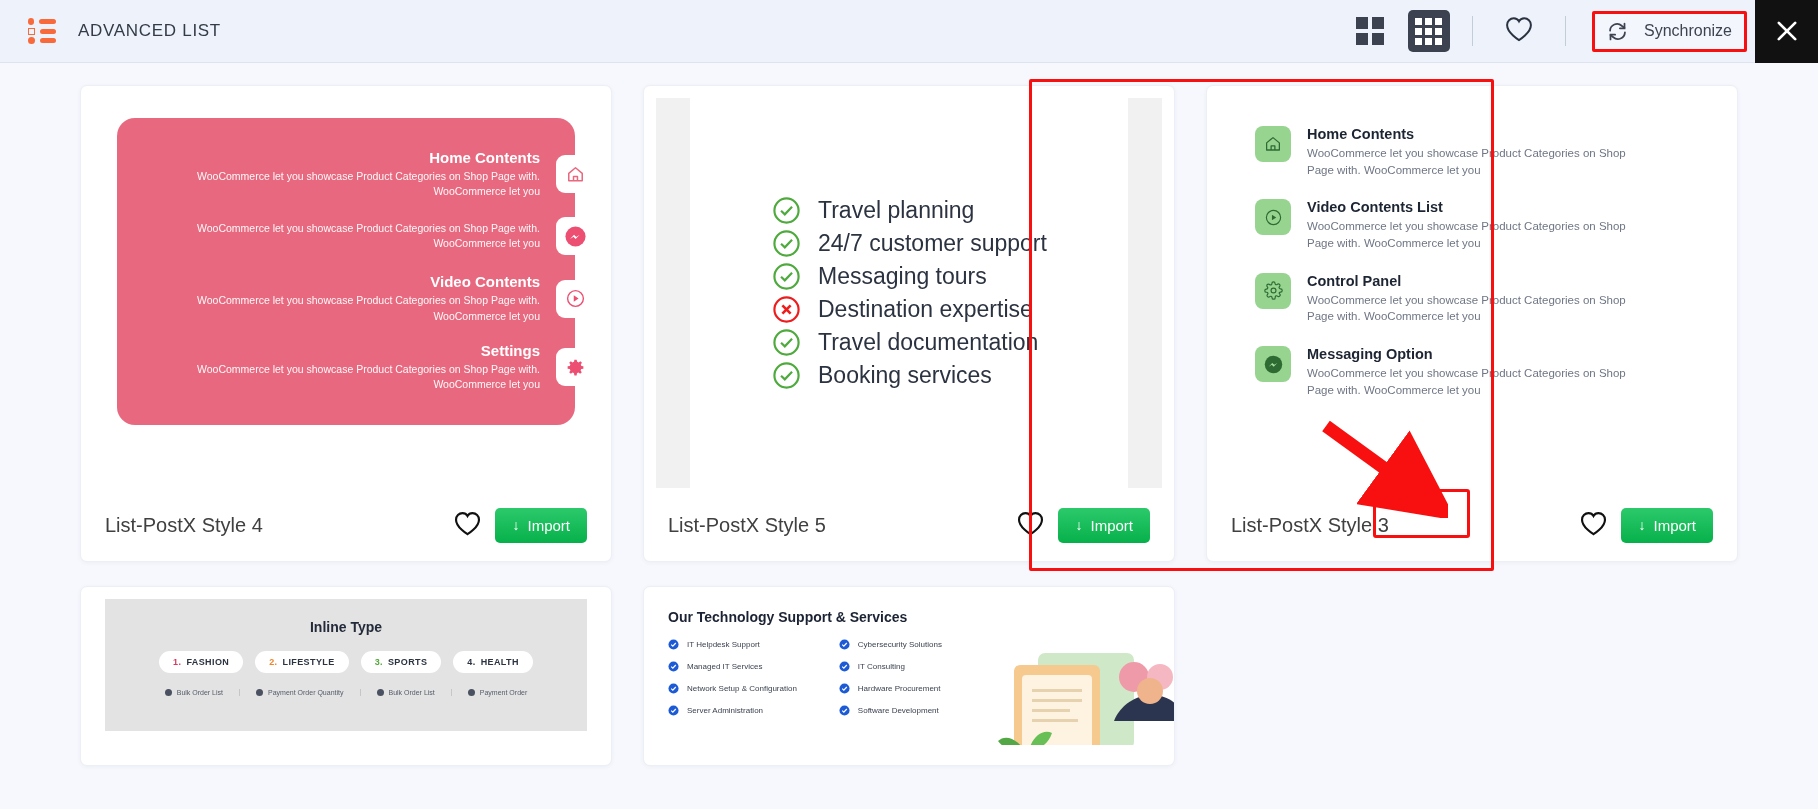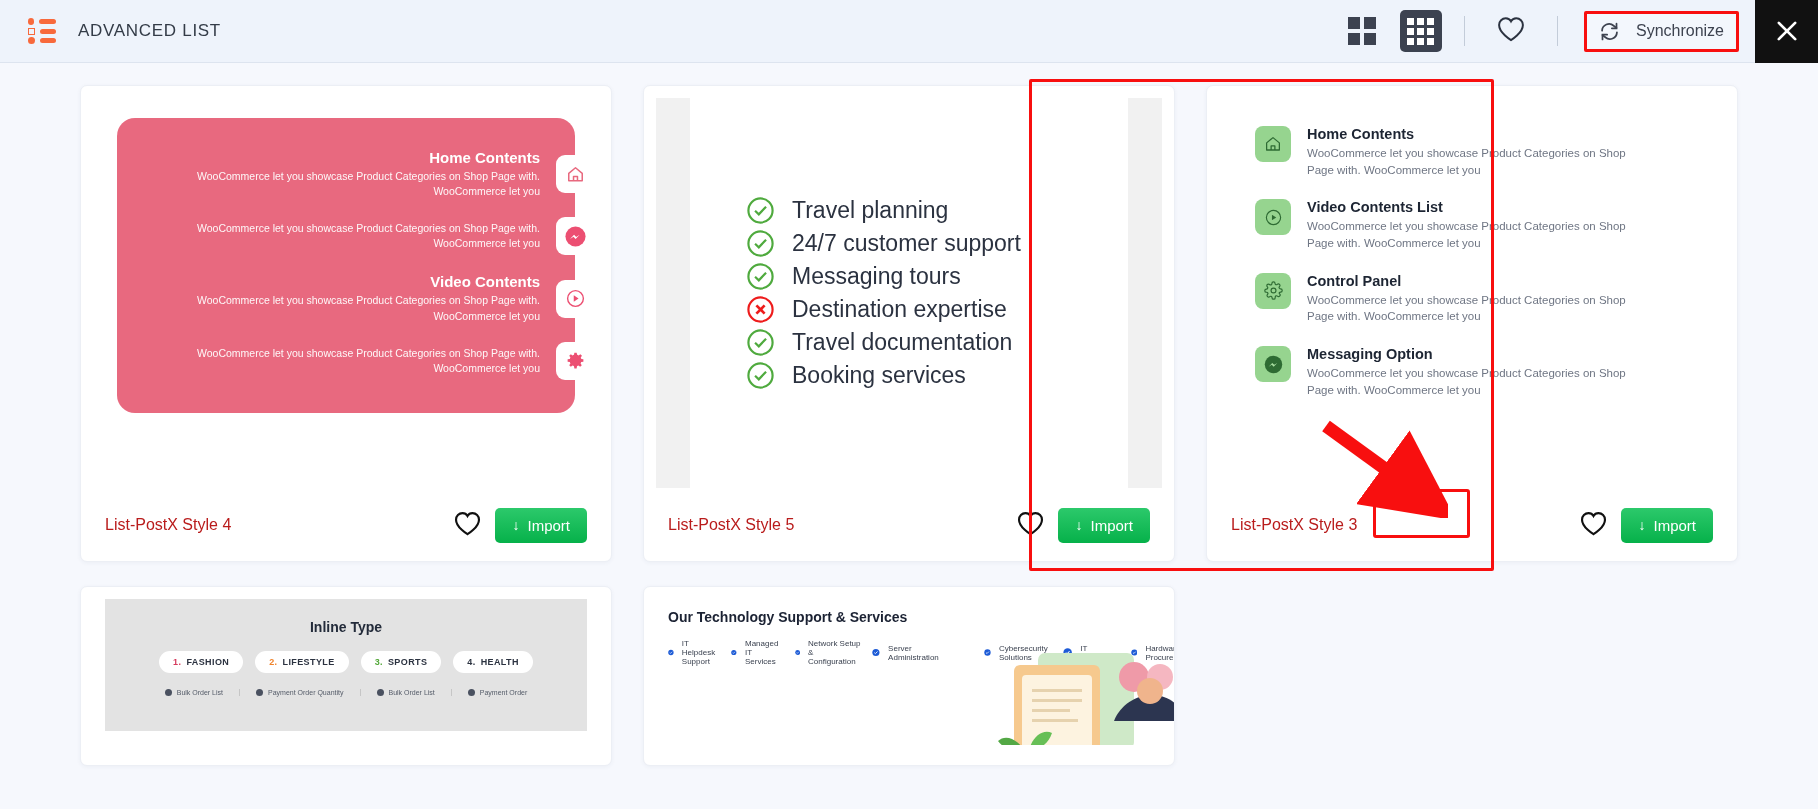--- a/index.html
+++ b/index.html
@@ -44,21 +44,21 @@
   .grid9-wrap {
     width: 42px; height: 42px; background: #3c4250; border-radius: 5px;
     display: flex; align-items: center; justify-content: center; margin-left: 18px;
   }
   .grid9 { display: grid; grid-template-columns: repeat(3, 7px); grid-template-rows: repeat(3, 7px); gap: 3px; }
   .grid9 i { background: #ffffff; display:block; }
 
   .hdr-divider { width: 1px; height: 30px; background: #c3ccd9; margin: 0 22px; }
   .heart-hdr { cursor: pointer; padding: 0 10px; }
   .sync-wrap {
-    margin-left: 4px; margin-right: 16px;
+    margin-left: 4px; margin-right: 8px;
     border: 3px solid #f80f0f; border-radius: 2px;
     padding: 7px 12px;
     display: flex; align-items: center; gap: 16px;
     background: #f3f7fd;
     cursor: pointer;
   }
   .sync-label { font-size: 16px; color: #3d4350; }
   .close-btn {
     width: 63px; height: 63px; background: #111111;
     display: flex; align-items: center; justify-content: center; cursor: pointer;
@@ -82,21 +82,21 @@
     display: flex; flex-direction: column;
     height: 477px;
   }
   .card.bottom { height: 180px; }
   .preview { flex: 1; overflow: hidden; position: relative; }
 
   .card-footer {
     height: 72px; display: flex; align-items: center;
     padding: 0 24px; gap: 14px;
   }
-  .card-name { font-size: 16px; color: #b91c1c; }
+  .card-name { font-size: 20px; color: #404040; }
   .heart-card { margin-left: auto; cursor: pointer; }
   .import-btn {
     background: linear-gradient(180deg, #2cc96b 0%, #06b14a 100%);
     color: #fff; border: none; border-radius: 5px;
     height: 35px; padding: 0 17px;
     display: flex; align-items: center; gap: 8px;
     font-size: 15px; cursor: pointer;
     font-family: "Liberation Sans", sans-serif;
   }
   .import-btn .dl { font-size: 14px; }
@@ -125,21 +125,21 @@
 
   
   .chk-wrap {
     margin: 12px 12px 0 12px; height: 390px;
     display: flex; align-items: stretch; position: relative;
     background: #ffffff;
   }
   .chk-side { width: 34px; background: #f1f1f1; }
   .chk-list {
     flex: 1; display: flex; flex-direction: column;
-    justify-content: center; gap: 4px; padding-left: 56px;
+    justify-content: center; gap: 4px; padding-left: 82px;
   }
   .chk-row { display: flex; align-items: center; gap: 17px; }
   .chk-label { font-size: 23px; color: #2b3240; }
 
   
   .gl-wrap { padding: 40px 44px 0 48px; display: flex; flex-direction: column; gap: 21px; }
   .gl-row { display: flex; gap: 16px; align-items: flex-start; }
   .gl-icon {
     width: 36px; height: 36px; min-width: 36px; border-radius: 8px;
     background: #96d48f; display: flex; align-items: center; justify-content: center;
@@ -178,21 +178,21 @@
   .pill-num3 { color: #52a838; }
   .pill-num4 { color: #2b3240; }
   .sub-row { display:flex; justify-content:center; gap: 16px; margin-top: 16px; }
   .sub-item { display:flex; align-items:center; gap:5px; font-size:7px; color:#555c69; }
   .sub-dot { width:7px;height:7px;border-radius:50%;background:#4a5160; }
   .sub-sep { width:1px; background:#c6c6c6; }
 
   .tech-prev { padding: 22px 0 0 24px; position: relative; height: 158px; overflow:hidden;}
   .tech-title { font-size: 14px; font-weight: bold; color: #1b2233; margin-bottom: 14px; }
   .tech-cols { display: flex; gap: 42px; }
-  .tech-col { display: flex; flex-direction: row; gap: 11px; }
+  .tech-col { display: flex; flex-direction: column; gap: 11px; }
   .tech-item { display: flex; align-items: center; gap: 8px; font-size: 8px; color: #3b4250; }
   .tech-illus { position: absolute; right: -10px; bottom: -14px; }
 </style>
 </head>
 <body>
 
 <div class="header">
   <div class="header-left">
     <div class="logo-icon">
       <div class="logo-row">
@@ -297,20 +297,21 @@
           <div class="pink-icon">
             <svg width="21" height="21" viewBox="0 0 24 24" fill="none" stroke="#ec4f72" stroke-width="1.6">
               <circle cx="12" cy="12" r="9"></circle>
                 <path d="M10 8.4l5.5 3.6L10 15.6z" fill="#ec4f72" stroke="none"></path>
             </svg>
           </div>
         </div>
 
         <div class="pink-row">
           <div class="pink-text">
+            <div class="pink-title">Settings</div>
             <div class="pink-desc">WooCommerce let you showcase Product Categories on Shop Page with. WooCommerce let you</div>
           </div>
           <div class="pink-icon">
             <svg width="21" height="21" viewBox="0 0 24 24" fill="#ec4f72">
               <path d="M12 8.2a3.8 3.8 0 1 0 0 7.6 3.8 3.8 0 0 0 0-7.6zm0 5.6a1.8 1.8 0 1 1 0-3.6 1.8 1.8 0 0 1 0 3.6z"></path>
               <path d="M21 13.3v-2.6l-2.3-.4a7 7 0 0 0-.7-1.7l1.4-1.9-1.9-1.9-1.9 1.4a7 7 0 0 0-1.7-.7L13.3 3h-2.6l-.4 2.5a7 7 0 0 0-1.7.7L6.7 4.8 4.8 6.7l1.4 1.9a7 7 0 0 0-.7 1.7L3 10.7v2.6l2.5.4c.17.6.4 1.17.7 1.7l-1.4 1.9 1.9 1.9 1.9-1.4c.53.3 1.1.53 1.7.7l.4 2.5h2.6l.4-2.5c.6-.17 1.17-.4 1.7-.7l1.9 1.4 1.9-1.9-1.4-1.9c.3-.53.53-1.1.7-1.7z"></path>
             </svg>
           </div>
         </div>
 

